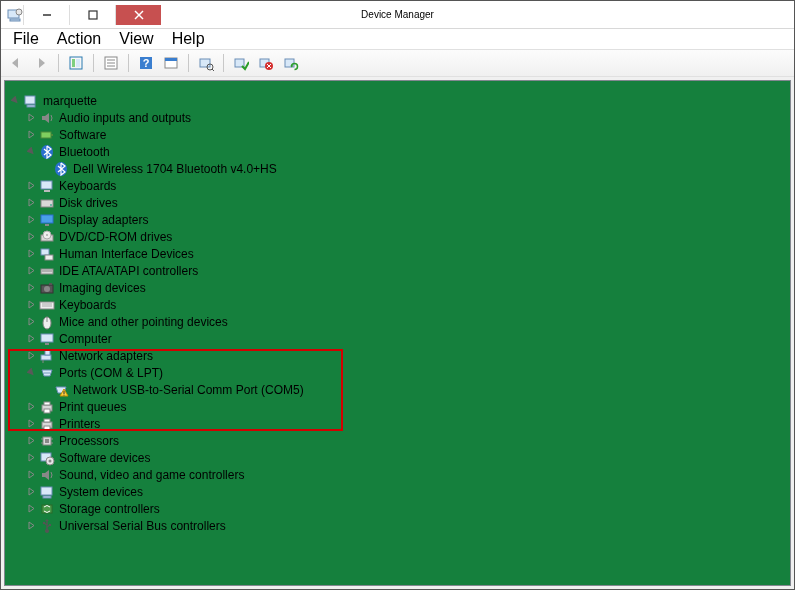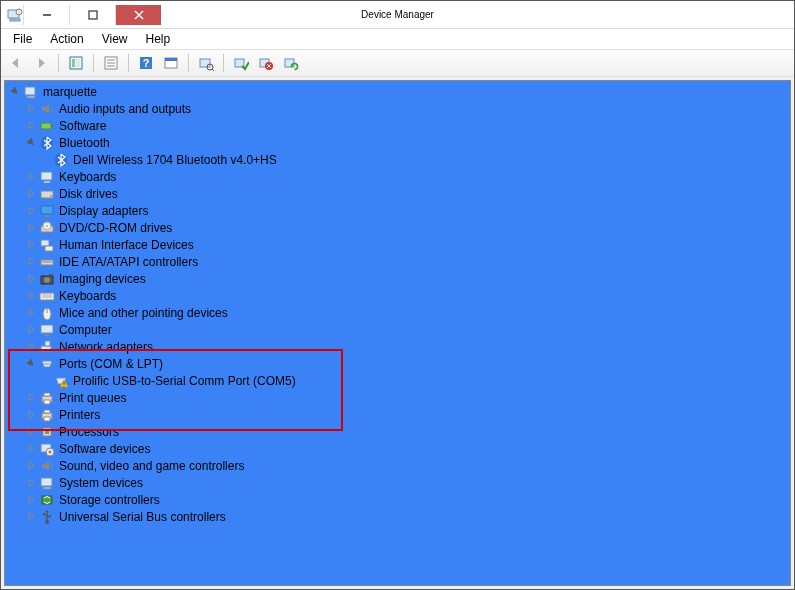--- a/index.html
+++ b/index.html
@@ -46,21 +46,21 @@
   .menubar {
     height: 20px;
     display: flex;
     align-items: center;
     padding: 0 4px;
     gap: 2px;
     background:#fff;
   }
   .menu-item {
     padding: 1px 8px;
-    font-size: 12px;
+    font-size: 16px;
     color: #000;
   }
   .toolbar {
     height: 28px;
     border-top: 1px solid #e0e0e0;
     border-bottom: 1px solid #e0e0e0;
     background: linear-gradient(#fcfcfc,#f0f0f0);
     display: flex;
     align-items: center;
     padding: 0 4px;
@@ -80,25 +80,25 @@
   }
   .content {
     position: relative;
     display: flex;
     height: calc(100% - 28px - 20px - 28px);
     padding: 3px;
     background:#f0f0f0;
   }
   .tree-pane {
     flex: 1;
-    background: #3b82f6;
+    background: #15803d;
     border: 1px solid #828790;
     overflow-y: scroll;
     overflow-x: hidden;
-    padding: 2px 0;
+    padding: 11px 0;
     position: relative;
   }
   .tree-row {
     display: flex;
     align-items: center;
     height: 17px;
     white-space: nowrap;
     font-size: 12px;
     color: #000;
     padding-left: 4px;
@@ -525,21 +525,21 @@
       <span class="node-icon">
           <svg width="16" height="16">
             <path d="M3 5 L13 5 L11 11 L5 11 Z" fill="#d8e8f8" stroke="#6a8db5"></path>
             <g transform="translate(11,11)">
               <path d="M0 -4 L4 3 L-4 3 Z" fill="#ffd040" stroke="#c09000"></path>
               <line x1="0" y1="-2" x2="0" y2="1" stroke="#333"></line>
               <circle cx="0" cy="2" r="0.6" fill="#333"></circle>
             </g>
           </svg>
         </span>
-      <span>Prolific USB-to-Serial Comm Port (COM5)</span>
+      <span>Network USB-to-Serial Comm Port (COM5)</span>
     </div>
 
     <div class="tree-row">
       <span class="indent" style="width:16px"></span>
       <span class="expander">
           <svg width="9" height="9">
             <path d="M2 1 L7 4.5 L2 8 Z" fill="none" stroke="#888"></path>
           </svg>
         </span>
       <span class="node-icon">

